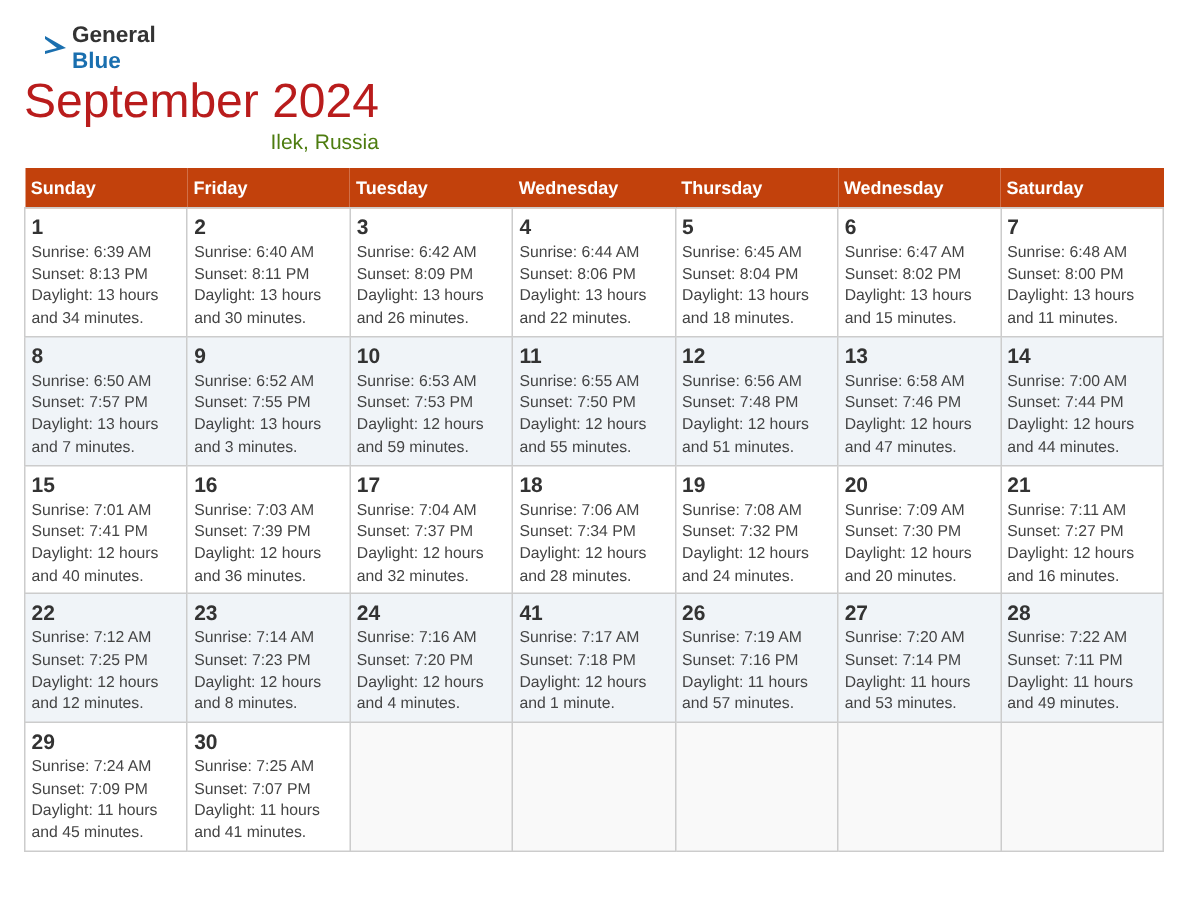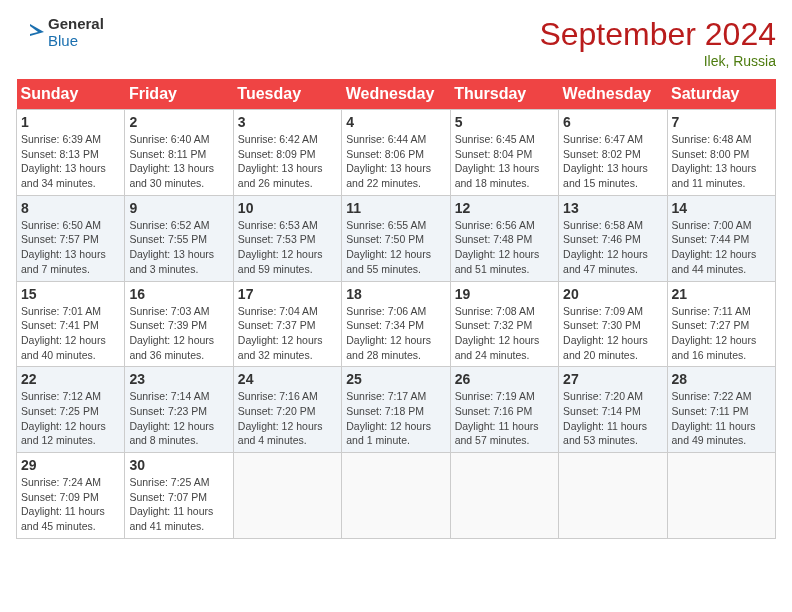--- a/index.html
+++ b/index.html
@@ -8,20 +8,21 @@
       background: #fff;
       width: 792px;
       min-height: 612px;
       padding: 16px;
     }
     .header-area {
       display: flex;
       justify-content: space-between;
       align-items: flex-start;
       margin-bottom: 10px;
+      flex-direction: column;
     }
     .logo {
       display: flex;
       align-items: center;
       gap: 4px;
     }
     .title-area {
       text-align: right;
     }
     .month-title {
@@ -32,26 +33,26 @@
     .location {
       font-size: 14px;
       color: #4d7c0f;
     }
     table {
       width: 100%;
       border-collapse: collapse;
       font-size: 11px;
     }
     th {
-      background: #ef4444;
+      background: #c2410c;
       color: #fff;
       padding: 6px 4px;
       text-align: left;
       font-weight: bold;
-      font-size: 16px;
+      font-size: 12px;
     }
     td {
       border: 1px solid #ccc;
       vertical-align: top;
       padding: 4px;
       width: 14.28%;
       min-height: 80px;
       background: #fff;
     }
     tr:nth-child(even) td {
@@ -82,21 +83,21 @@
 <div class="header-area">
   <div class="logo">
   <div style="display:flex;flex-direction:column;align-items:flex-start;">
     <div style="display:flex;align-items:center;gap:2px;">
       <svg width="30" height="30" viewBox="0 0 30 30">
         <polygon points="14,6 28,14 14,18" fill="#1a6faf"></polygon>
         <polygon points="14,8 22,14 14,16" fill="#fff"></polygon>
       </svg>
       <div style="line-height:1.1;">
         <div style="font-size:15px;font-weight:bold;color:#333;">General</div>
-        <div style="font-size:15px;font-weight:normal;color:#1a6faf;">Blue</div>
+        <div style="font-size:15px;font-weight:bold;color:#1a6faf;">Blue</div>
       </div>
     </div>
   </div>
 </div>
   <div class="title-area">
     <div class="month-title">September 2024</div>
     <div class="location">Ilek, Russia</div>
   </div>
 </div>
 
@@ -210,21 +211,21 @@
         </td>
         <td>
           <span class="day-num">23</span>
           <div class="day-info">Sunrise: 7:14 AM<br>Sunset: 7:23 PM<br>Daylight: 12 hours and 8 minutes.</div>
         </td>
         <td>
           <span class="day-num">24</span>
           <div class="day-info">Sunrise: 7:16 AM<br>Sunset: 7:20 PM<br>Daylight: 12 hours and 4 minutes.</div>
         </td>
         <td>
-          <span class="day-num">25</span>
+          <span class="day-num">41</span>
           <div class="day-info">Sunrise: 7:17 AM<br>Sunset: 7:18 PM<br>Daylight: 12 hours and 1 minute.</div>
         </td>
         <td>
           <span class="day-num">26</span>
           <div class="day-info">Sunrise: 7:19 AM<br>Sunset: 7:16 PM<br>Daylight: 11 hours and 57 minutes.</div>
         </td>
         <td>
           <span class="day-num">27</span>
           <div class="day-info">Sunrise: 7:20 AM<br>Sunset: 7:14 PM<br>Daylight: 11 hours and 53 minutes.</div>
         </td>

